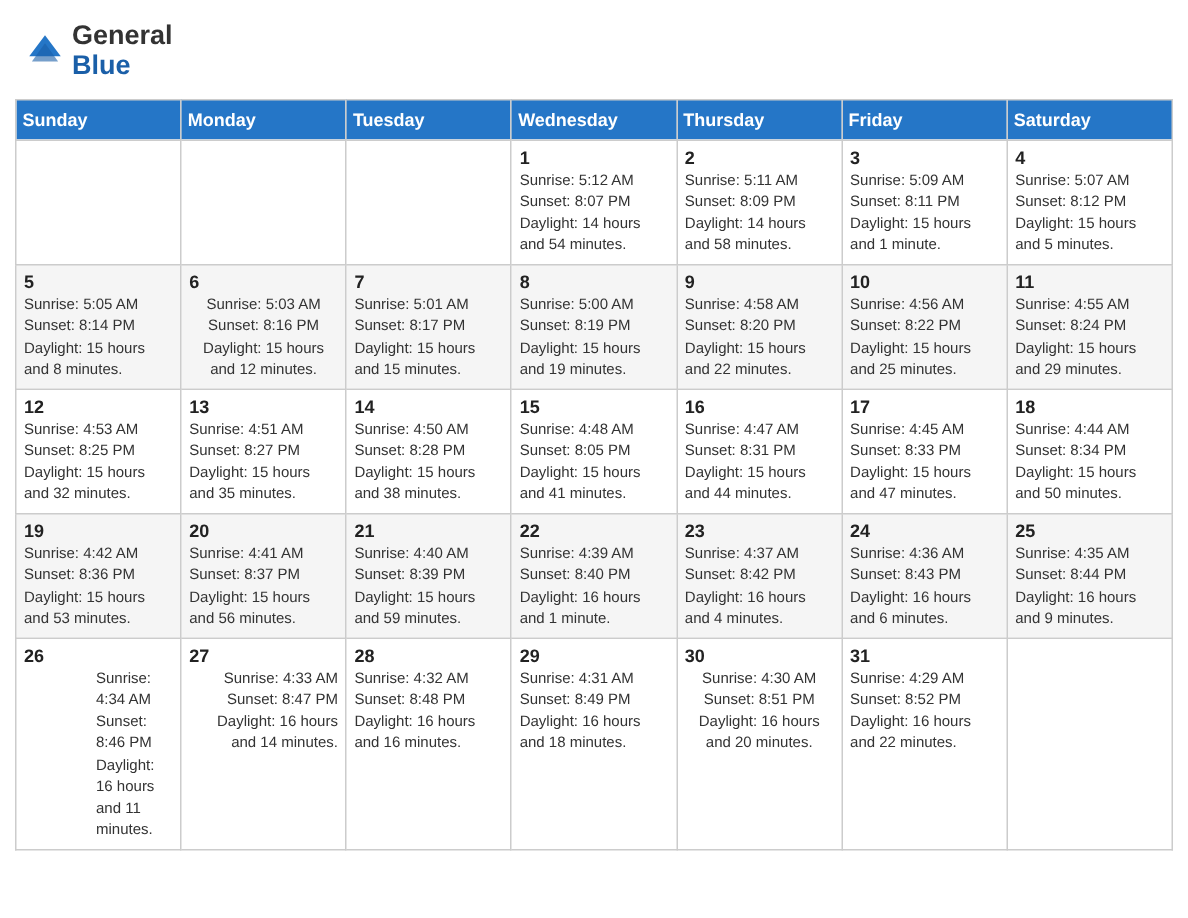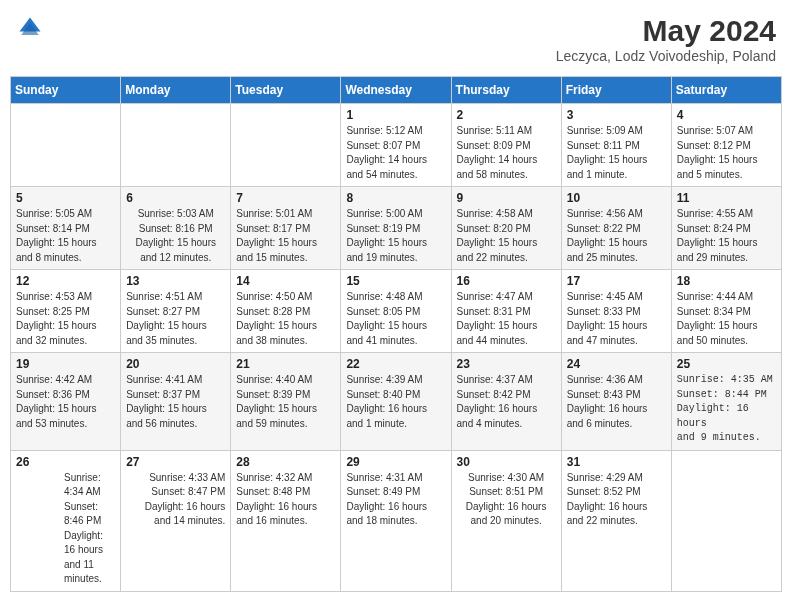--- a/index.html
+++ b/index.html
@@ -87,24 +87,24 @@
   </style>
 </head>
 <body>
 
 <div class="header">
   <div class="logo">
     <svg class="logo-icon" viewBox="0 0 32 32" xmlns="http://www.w3.org/2000/svg">
       <polygon points="16,4 28,20 4,20" fill="#2576c7"></polygon>
       <polygon points="16,10 26,24 6,24" fill="#1a5fa8" opacity="0.6"></polygon>
     </svg>
-  </div>
-  <div class="title-block">
-    <div class="main-title">May 2024</div>
-    <div class="subtitle">Leczyca, Lodz Voivodeship, Poland</div>
+    <div class="logo-text">
+      <span class="logo-general">General</span><br>
+      <span class="logo-blue">Blue</span>
+    </div>
   </div>
 </div>
 
 <table class="calendar">
   <thead>
     <tr>
     <th>Sunday</th>
         <th>Monday</th>
         <th>Tuesday</th>
         <th>Wednesday</th>
@@ -287,21 +287,21 @@
         </td>
         <td>
           <div class="day-number">24</div>
           <div class="day-info" style="white-space: pre-line;">Sunrise: 4:36 AM
 Sunset: 8:43 PM
 Daylight: 16 hours
 and 6 minutes.</div>
         </td>
         <td>
           <div class="day-number">25</div>
-          <div class="day-info" style="white-space: pre-line; font-family: Liberation Mono, monospace;">Sunrise: 4:35 AM
+          <div class="day-info" style="white-space: pre-line;">Sunrise: 4:35 AM
 Sunset: 8:44 PM
 Daylight: 16 hours
 and 9 minutes.</div>
         </td>
       </tr>
       <tr>
         <td>
           <div class="day-number">26</div>
           <div class="day-info" style="white-space: pre-line; margin-left: 48px;">Sunrise: 4:34 AM
 Sunset: 8:46 PM

